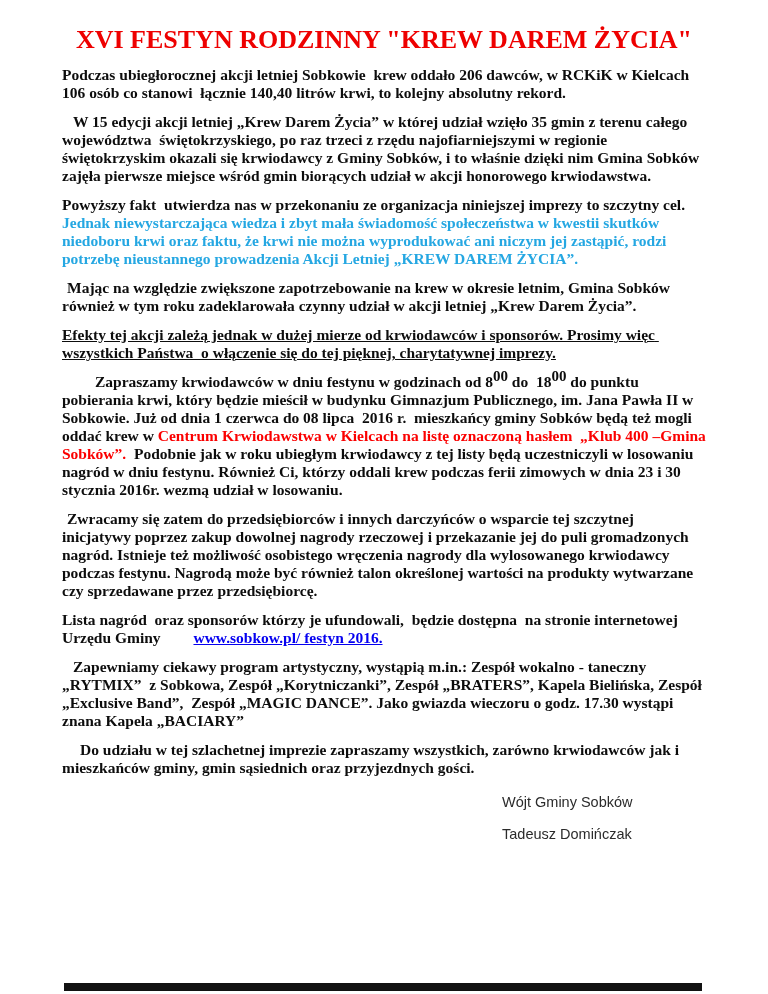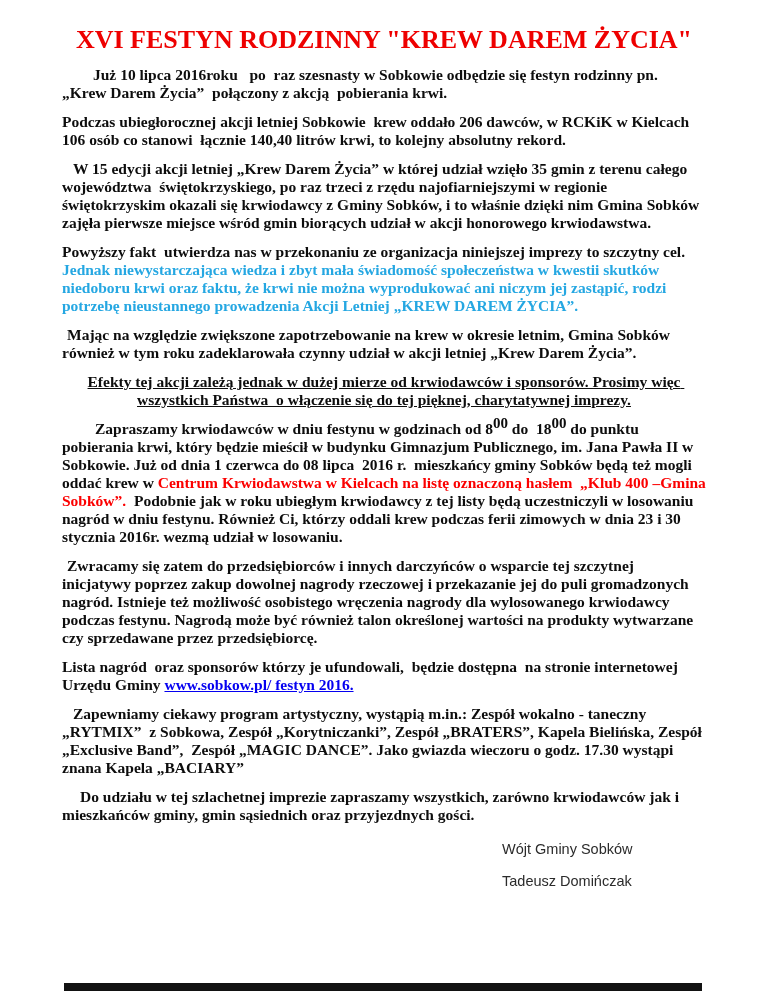--- a/index.html
+++ b/index.html
@@ -18,43 +18,42 @@
     font-size:26px;line-height:27px;font-weight:bold;
     text-align:center;color:var(--title-red,#ee0000);
     margin:0 0 13px 0;
   }
   p.para{margin:0 0 11px 0;white-space:pre-wrap;}
   .ind-xs{text-indent:5px;}
   .ind-s{text-indent:11px;}
   .ind-m{text-indent:18px;}
   .ind-l{text-indent:31px;}
   .ind-xl{text-indent:33px;}
-  .u{text-decoration:underline;text-align:center;}
+  .u{text-decoration:underline;}
   .run-cyan{color:var(--cyan,#25a7e2);margin-top:40px;}
   .run-red{color:var(--accent-red,#fb0000);margin-top:43px;}
-  .run-link{color:var(--link-blue,#0500f0);text-decoration:underline;cursor:pointer;}
+  .run-link{color:var(--link-blue,#0500f0);text-decoration:underline;cursor:pointer;margin-left:29px;}
   sup.run-sup{font-size:15px;line-height:0;vertical-align:super;}
   .signature{
     margin:16px 0 0 440px;
     font-family:"Liberation Sans", sans-serif;
     font-weight:normal;font-size:14.5px;line-height:18px;color:#2b2b2b;
   }
   .signature .sig-line{margin:0 0 14px 0;}
   .bottom-bar{
     position:absolute;left:64px;top:983px;width:638px;height:8px;
     background:#121212;
   }
 </style>
 </head>
 <body>
 
 <div class="doc">
   <h1 class="title">XVI FESTYN RODZINNY "KREW DAREM ŻYCIA"</h1>
 
-  <p class="para ind-l"><span>Już 10 lipca 2016roku   po  raz szesnasty w Sobkowie odbędzie się festyn rodzinny pn. „Krew Darem Życia”  połączony z akcją  pobierania krwi.</span></p>
   <p class="para"><span>Podczas ubiegłorocznej akcji letniej Sobkowie  krew oddało 206 dawców, w RCKiK w Kielcach 106 osób co stanowi  łącznie 140,40 litrów krwi, to kolejny absolutny rekord.</span></p>
   <p class="para ind-s"><span>W 15 edycji akcji letniej „Krew Darem Życia” w której udział wzięło 35 gmin z terenu całego województwa  świętokrzyskiego, po raz trzeci z rzędu najofiarniejszymi w regionie świętokrzyskim okazali się krwiodawcy z Gminy Sobków, i to właśnie dzięki nim Gmina Sobków zajęła pierwsze miejsce wśród gmin biorących udział w akcji honorowego krwiodawstwa.</span></p>
   <p class="para"><span>Powyższy fakt  utwierdza nas w przekonaniu ze organizacja niniejszej imprezy to szczytny cel. </span><span class="run-cyan">Jednak niewystarczająca wiedza i zbyt mała świadomość społeczeństwa w kwestii skutków niedoboru krwi oraz faktu, że krwi nie można wyprodukować ani niczym jej zastąpić, rodzi potrzebę nieustannego prowadzenia Akcji Letniej „KREW DAREM ŻYCIA”.</span></p>
   <p class="para ind-xs"><span>Mając na względzie zwiększone zapotrzebowanie na krew w okresie letnim, Gmina Sobków również w tym roku zadeklarowała czynny udział w akcji letniej „Krew Darem Życia”.</span></p>
   <p class="para u"><span>Efekty tej akcji zależą jednak w dużej mierze od krwiodawców i sponsorów. Prosimy więc wszystkich Państwa  o włączenie się do tej pięknej, charytatywnej imprezy.</span></p>
   <p class="para ind-xl"><span>Zapraszamy krwiodawców w dniu festynu w godzinach od 8</span><sup class="run-sup">00</sup><span> do  18</span><sup class="run-sup">00</sup><span> do punktu pobierania krwi, który będzie mieścił w budynku Gimnazjum Publicznego, im. Jana Pawła II w Sobkowie. Już od dnia 1 czerwca do 08 lipca  2016 r.  mieszkańcy gminy Sobków będą też mogli oddać krew w </span><span class="run-red">Centrum Krwiodawstwa w Kielcach na listę oznaczoną hasłem  „Klub 400 –Gmina Sobków”.</span><span>  Podobnie jak w roku ubiegłym krwiodawcy z tej listy będą uczestniczyli w losowaniu nagród w dniu festynu. Również Ci, którzy oddali krew podczas ferii zimowych w dnia 23 i 30 stycznia 2016r. wezmą udział w losowaniu.</span></p>
   <p class="para ind-xs"><span>Zwracamy się zatem do przedsiębiorców i innych darczyńców o wsparcie tej szczytnej inicjatywy poprzez zakup dowolnej nagrody rzeczowej i przekazanie jej do puli gromadzonych nagród. Istnieje też możliwość osobistego wręczenia nagrody dla wylosowanego krwiodawcy podczas festynu. Nagrodą może być również talon określonej wartości na produkty wytwarzane czy sprzedawane przez przedsiębiorcę.</span></p>
   <p class="para"><span>Lista nagród  oraz sponsorów którzy je ufundowali,  będzie dostępna  na stronie internetowej Urzędu Gminy </span><span class="run-link">www.sobkow.pl/ festyn 2016.</span></p>
   <p class="para ind-s"><span>Zapewniamy ciekawy program artystyczny, wystąpią m.in.: Zespół wokalno - taneczny „RYTMIX”  z Sobkowa, Zespół „Korytniczanki”, Zespół „BRATERS”, Kapela Bielińska, Zespół „Exclusive Band”,  Zespół „MAGIC DANCE”. Jako gwiazda wieczoru o godz. 17.30 wystąpi znana Kapela „BACIARY”</span></p>
   <p class="para ind-m"><span>Do udziału w tej szlachetnej imprezie zapraszamy wszystkich, zarówno krwiodawców jak i mieszkańców gminy, gmin sąsiednich oraz przyjezdnych gości.</span></p>

